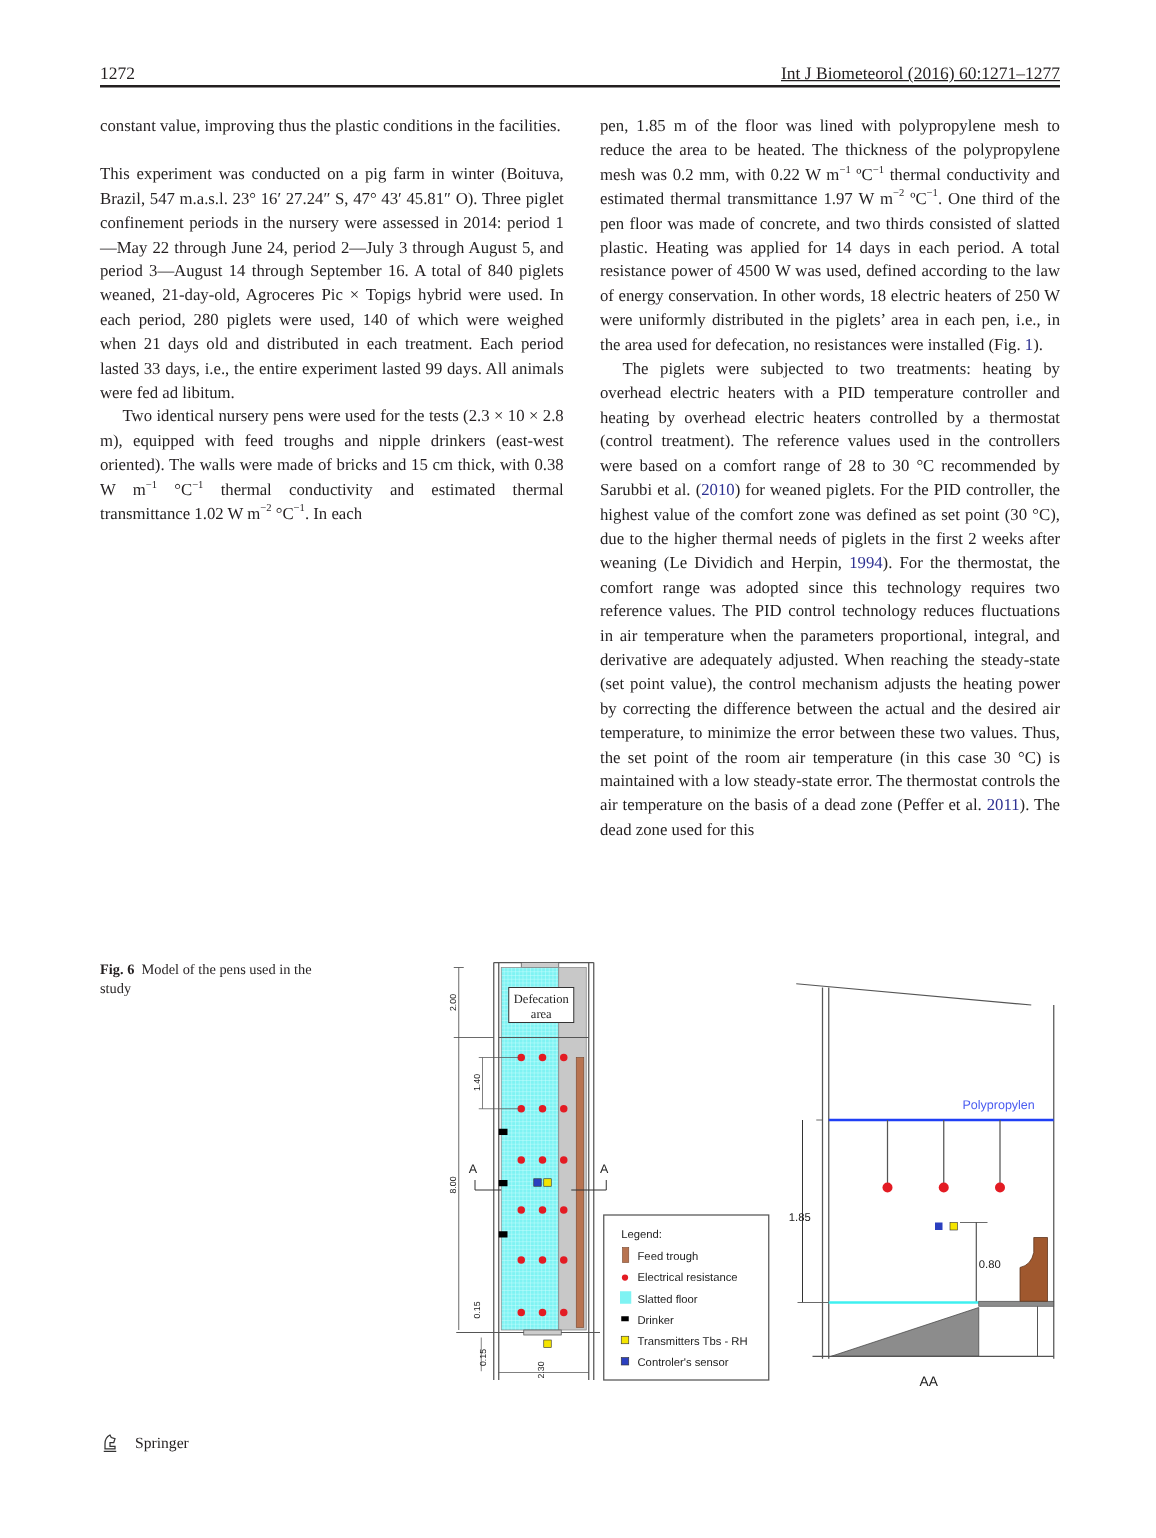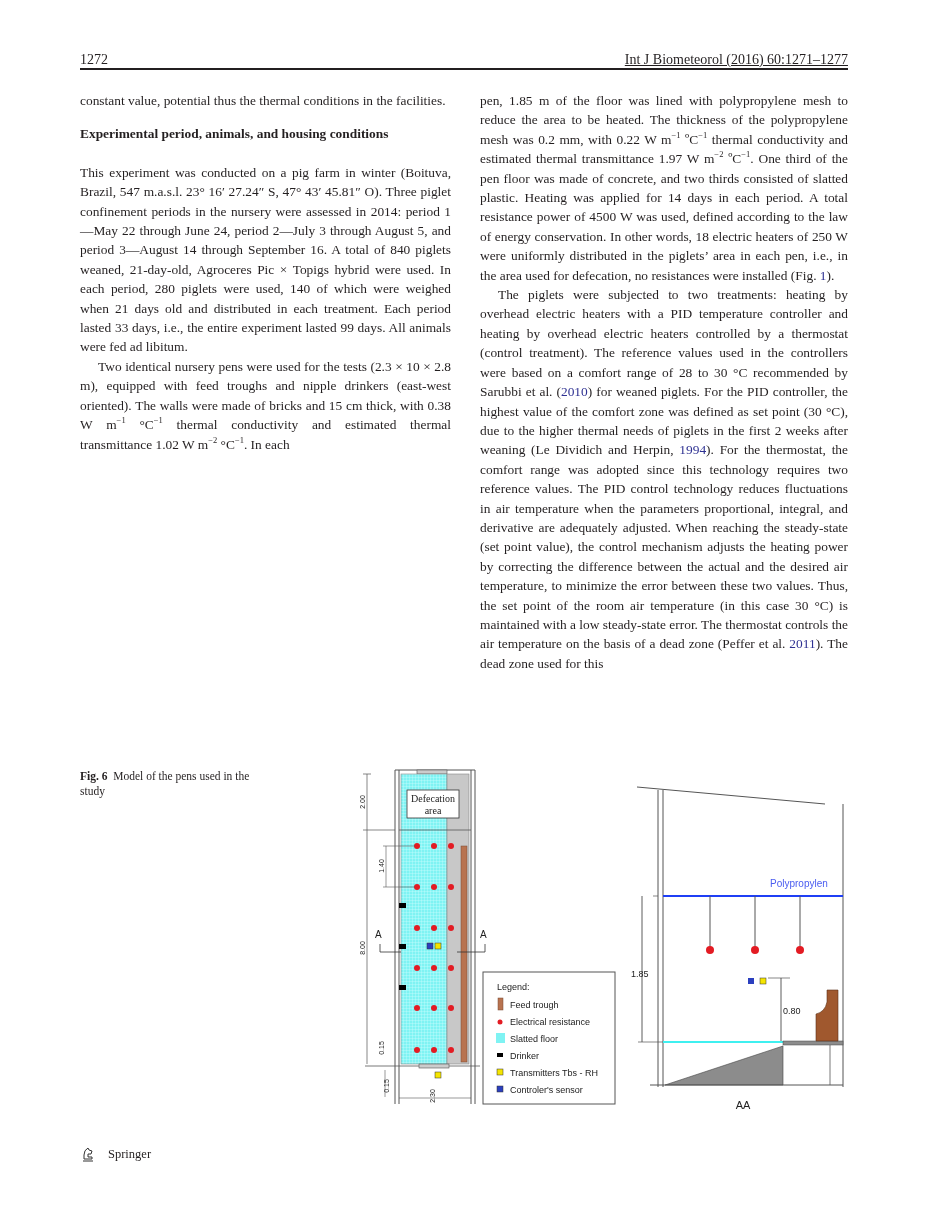--- a/index.html
+++ b/index.html
@@ -25,22 +25,21 @@
 </head>
 <body>
 
 <div class="hdr">
   <span class="pg">1272</span>
   <span class="jr">Int J Biometeorol (2016) 60:1271–1277</span>
   <div class="rule"></div>
 </div>
 
 <div class="col left">
-  <p class="noind">constant value, potential thus the thermal conditions in the facilities.</p>
-  <p class="h2">Experimental period, animals, and housing conditions</p>
+  <p class="noind">constant value, improving thus the plastic conditions in the facilities.</p>
   <p class="noind" style="margin-top:19px">This experiment was conducted on a pig farm in winter (Boituva, Brazil, 547 m.a.s.l. 23° 16′ 27.24″ S, 47° 43′ 45.81″ O). Three piglet confinement periods in the nursery were assessed in 2014: period 1—May 22 through June 24, period 2—July 3 through August 5, and period 3—August 14 through September 16. A total of 840 piglets weaned, 21-day-old, Agroceres Pic × Topigs hybrid were used. In each period, 280 piglets were used, 140 of which were weighed when 21 days old and distributed in each treatment. Each period lasted 33 days, i.e., the entire experiment lasted 99 days. All animals were fed ad libitum.</p>
   <p><span>Two identical nursery pens were used for the tests (2.3 × 10 × 2.8 m), equipped with feed troughs and nipple drinkers (east-west oriented). The walls were made of bricks and 15 cm thick, with 0.38 W m</span><sup>−1</sup><span> °C</span><sup>−1</sup><span> thermal conductivity and estimated thermal transmittance 1.02 W m</span><sup>−2</sup><span> °C</span><sup>−1</sup><span>. In each</span></p>
 </div>
 
 <div class="col right">
   <p class="noind"><span>pen, 1.85 m of the floor was lined with polypropylene mesh to reduce the area to be heated. The thickness of the polypropylene mesh was 0.2 mm, with 0.22 W m</span><sup>−1</sup><span> ºC</span><sup>−1</sup><span> thermal conductivity and estimated thermal transmittance 1.97 W m</span><sup>−2</sup><span> ºC</span><sup>−1</sup><span>. One third of the pen floor was made of concrete, and two thirds consisted of slatted plastic. Heating was applied for 14 days in each period. A total resistance power of 4500 W was used, defined according to the law of energy conservation. In other words, 18 electric heaters of 250 W were uniformly distributed in the piglets’ area in each pen, i.e., in the area used for defecation, no resistances were installed (Fig. </span><span class="ref">1</span><span>).</span></p>
   <p><span>The piglets were subjected to two treatments: heating by overhead electric heaters with a PID temperature controller and heating by overhead electric heaters controlled by a thermostat (control treatment). The reference values used in the controllers were based on a comfort range of 28 to 30 °C recommended by Sarubbi et al. (</span><span class="ref">2010</span><span>) for weaned piglets. For the PID controller, the highest value of the comfort zone was defined as set point (30 °C), due to the higher thermal needs of piglets in the first 2 weeks after weaning (Le Dividich and Herpin, </span><span class="ref">1994</span><span>). For the thermostat, the comfort range was adopted since this technology requires two reference values. The PID control technology reduces fluctuations in air temperature when the parameters proportional, integral, and derivative are adequately adjusted. When reaching the steady-state (set point value), the control mechanism adjusts the heating power by correcting the difference between the actual and the desired air temperature, to minimize the error between these two values. Thus, the set point of the room air temperature (in this case 30 °C) is maintained with a low steady-state error. The thermostat controls the air temperature on the basis of a dead zone (Peffer et al. </span><span class="ref">2011</span><span>). The dead zone used for this</span></p>
 </div>
 
 <div class="cap">

